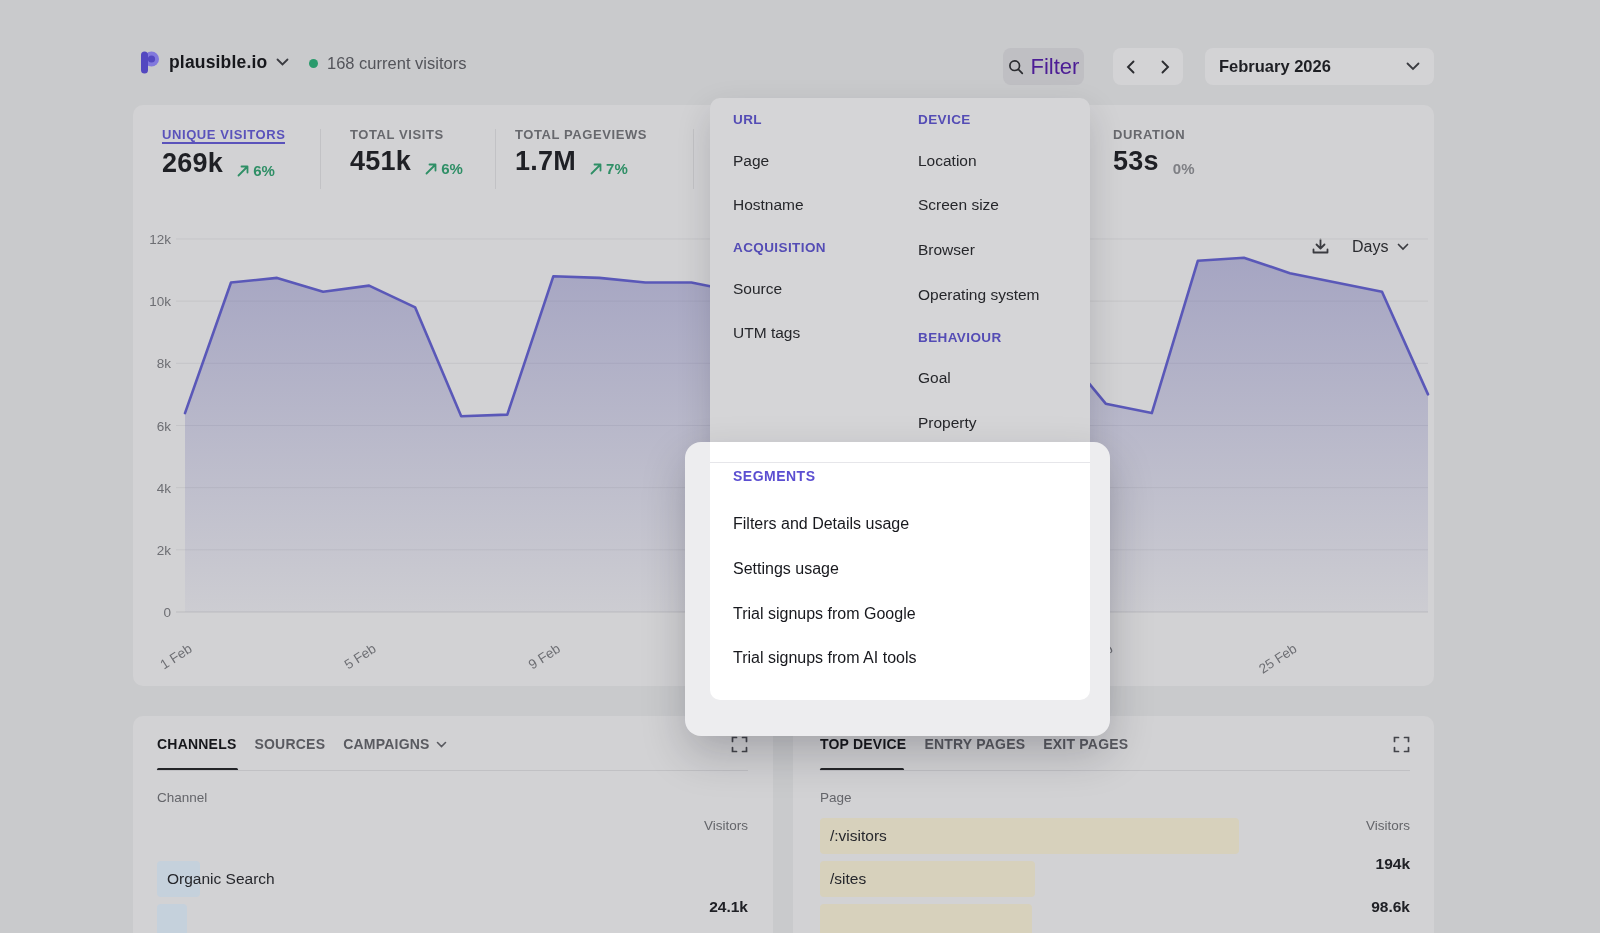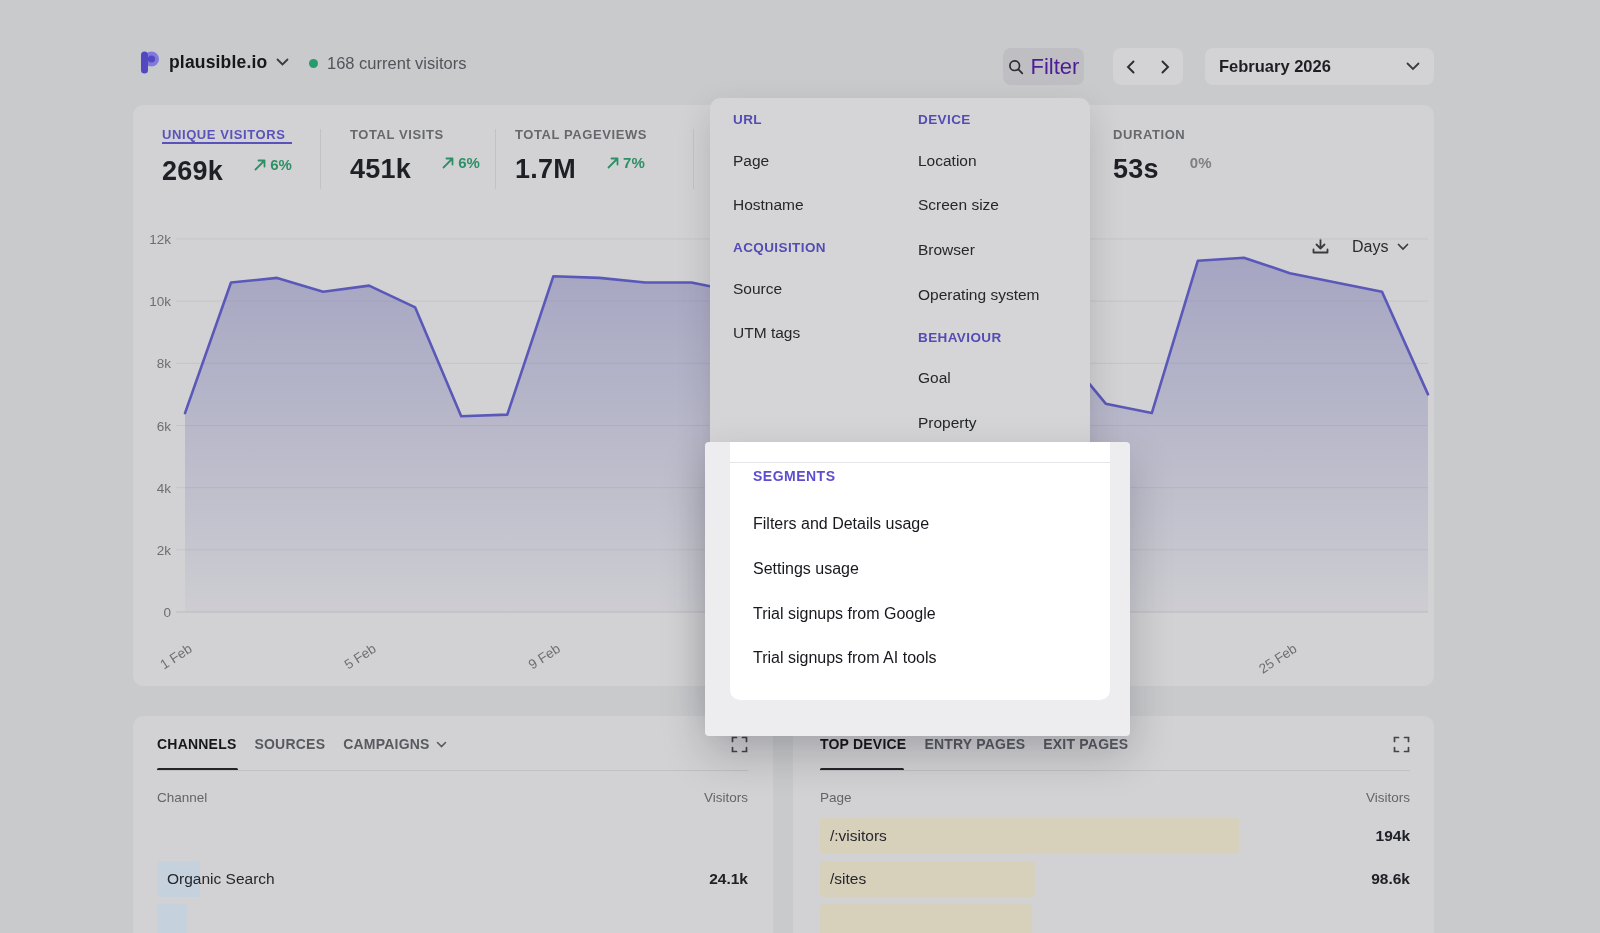--- a/index.html
+++ b/index.html
@@ -21,21 +21,21 @@
   .nav-pill .nav-half { flex:1; display:flex; align-items:center; justify-content:center; cursor:pointer; }
   .date-select { position:absolute; left:1072px; top:2px; width:229px; height:37px; background:#d3d3d5; border-radius:8px; display:flex; align-items:center; cursor:pointer; padding:0 14px; }
   .date-select span { font-size:16.5px; font-weight:600; color:#1e1f24; }
   .date-select .chev { margin-left:auto; }
 
   
   .main-card { position:absolute; left:133px; top:105px; width:1301px; height:581px; background:#d2d2d4; border-radius:10px; }
   .stat { position:absolute; top:22px; }
   .stat .s-label { font-size:13px; font-weight:700; letter-spacing:.045em; color:#67686d; }
   .stat.active .s-label { color:#5a52bb; border-bottom:2px solid #5a52bb; }
-  .stat .s-valrow { margin-top:12px; display:flex; align-items:flex-start; gap:31px; }
+  .stat .s-valrow { margin-top:4px; display:flex; align-items:flex-end; gap:14px; }
   .stat .s-value { font-size:27px; font-weight:700; color:#1f2025; letter-spacing:.01em; }
   .stat .s-change { display:flex; align-items:center; gap:4px; font-size:15px; font-weight:600; color:#2f8f66; }
   .stat .s-change.flat { color:#7e7f84; }
   .stat-divider { position:absolute; top:24px; width:1px; height:60px; background:#c2c2c5; }
 
   .interval-ctl { position:absolute; top:88px; left:1178px; display:flex; align-items:center; gap:22px;margin-top:44px; }
   .days-toggle { display:flex; align-items:center; gap:9px; cursor:pointer; }
   .days-toggle span { font-size:16px; color:#2b2c30; }
 
   .chart-wrap { position:absolute; left:0; top:0; width:1301px; height:581px; }
@@ -50,34 +50,34 @@
   .tab.active { color:#16171b; }
   .expand-btn { position:absolute; top:20px; cursor:pointer; }
   .bcard.left .expand-btn { left:598px; } .bcard.right .expand-btn { left:600px; }
   .tab-underline { position:absolute; top:52px; height:3px; background:#232428; border-radius:2px; }
   .tabs-divider { position:absolute; top:54px; height:1px; background:#c1c1c4; }
   .bcard.left .tabs-divider { left:24px; width:591px; } .bcard.right .tabs-divider { left:27px; width:590px; }
   .thead { position:absolute; top:74px; font-size:13.5px; color:#64656a; }
   .trow { position:absolute; height:36px; }
   .bcard.left .trow, .bcard.left .thead { left:24px; width:591px; }
   .bcard.right .trow, .bcard.right .thead { left:27px; width:590px; }
-  .thead .col-r, .trow .val { position:absolute; right:0; }
+  .thead .col-r, .trow .val { position:absolute; right:0;margin-top:28px; }
   .trow .bar { position:absolute; left:0; top:0; height:100%; border-radius:4px; }
   .bar.blue { background:#c5d1dc; } .bar.beige { background:#d7d1bc; }
   .trow .name { position:absolute; left:10px; top:0; line-height:36px; font-size:15.5px; color:#26272c; }
   .trow .val { top:0; line-height:36px; font-size:15.5px; font-weight:600; color:#202126; }
   .r0 { top:102px; } .r1 { top:145px; } .r2 { top:188px; }
 
   
   .filter-panel { position:absolute; left:710px; top:98px; width:380px; height:602px; background:#d5d5d7; border-radius:10px; box-shadow:0 14px 34px rgba(25,25,35,.16); }
   .fp-h { position:absolute; font-size:13.5px; font-weight:700; letter-spacing:.03em; color:#544cb5; }
   .fp-i { position:absolute; font-size:15.5px; color:#26272b; cursor:pointer; }
 
   
-  .spotlight { position:absolute; left:685px; top:442px; width:425px; height:294px; background:#ededef; border-radius:4px; box-shadow:0 18px 44px rgba(20,20,30,.22);margin-left:20px; }
+  .spotlight { position:absolute; left:685px; top:442px; width:425px; height:294px; background:#ededef; border-radius:16px; box-shadow:0 18px 44px rgba(20,20,30,.22); }
   .spot-panel { position:absolute; left:25px; top:0; width:380px; height:258px; background:#ffffff; border-radius:0 0 10px 10px; }
   .spot-divider { position:absolute; left:25px; top:20px; width:380px; height:1px; background:#e6e6ea; }
   .seg-h { position:absolute; left:48px; font-size:14px; font-weight:700; letter-spacing:.035em; color:#5b4ed1; }
   .seg-i { position:absolute; left:48px; font-size:16px; color:#17181d; cursor:pointer; }
 
   svg { display:block; }
 </style>
 </head>
 <body>
 

